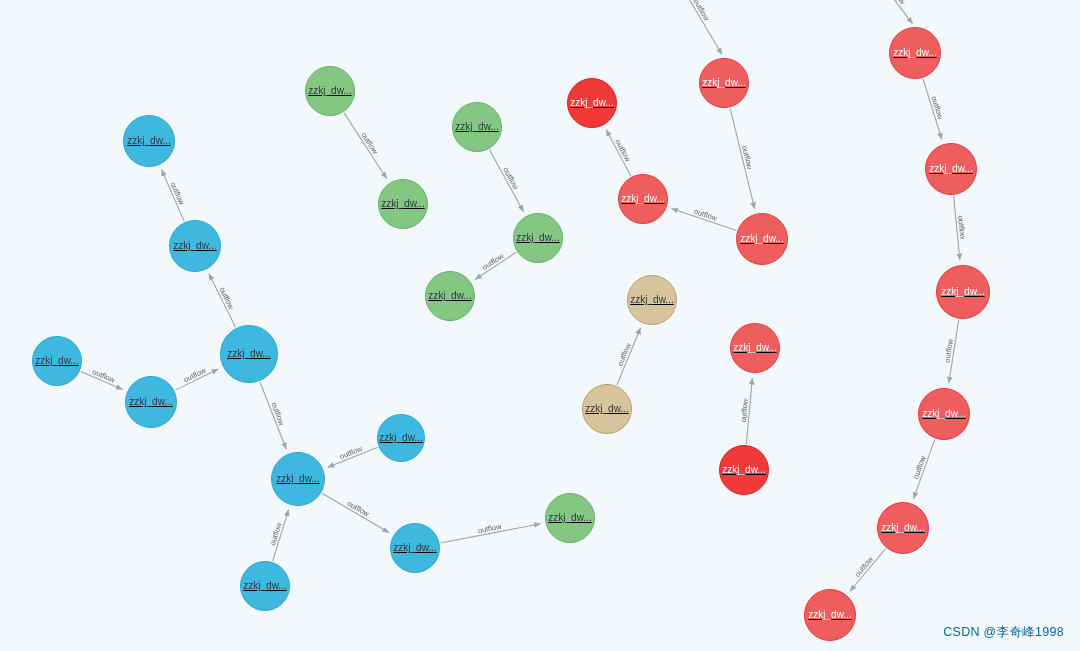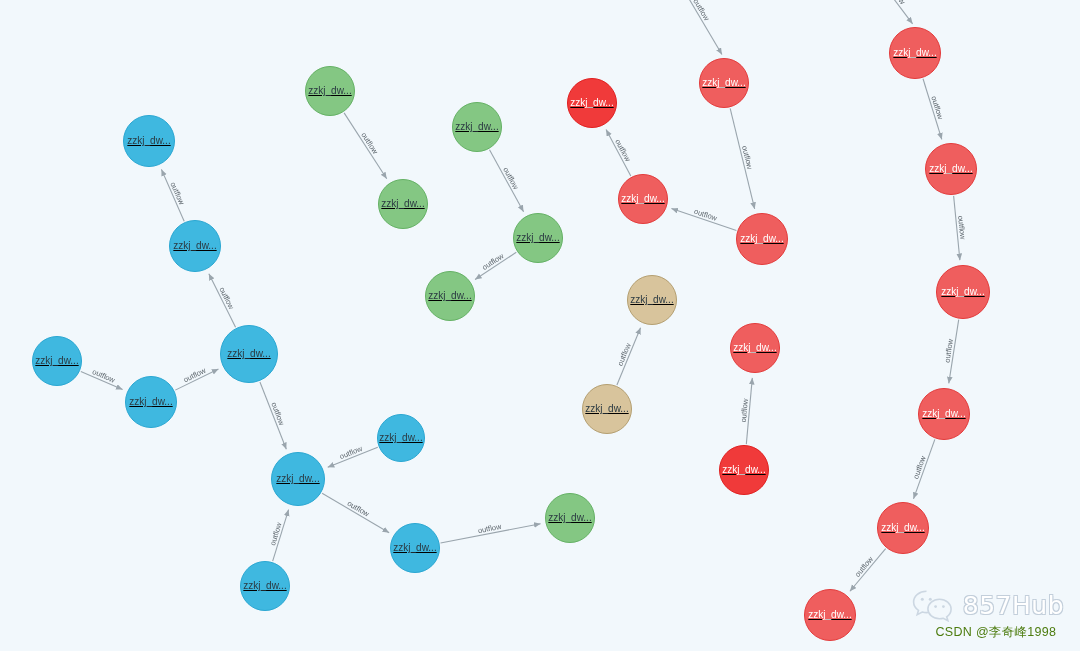--- a/index.html
+++ b/index.html
@@ -79,21 +79,21 @@
     color: #ffffff;
     letter-spacing: 0.5px;
     text-shadow:
       -1px -1px 0 #c3cfdb, 1px -1px 0 #c3cfdb,
       -1px  1px 0 #c3cfdb, 1px  1px 0 #c3cfdb;
   }
   .wm-sub {
     margin-top: 2px;
     font-family: "Liberation Sans", sans-serif;
     font-size: 12.5px;
-    color: #4d7c0f;
+    color: #0369a1;
     letter-spacing: 0.3px;
     margin-left: 17px;
   }
 </style>
 </head>
 <body>
 
 <div id="canvas">
 
   <svg id="edge-layer">
@@ -238,32 +238,16 @@
       </div>
       <div class="node" style="left: 627px; top: 275px; width: 50px; height: 50px; background: rgb(216, 196, 156); border: 1.5px solid rgb(180, 159, 113);">
         <span class="node-label" style="color: rgb(43, 58, 66);">zzkj_dw...</span>
       </div>
       <div class="node" style="left: 582px; top: 384px; width: 50px; height: 50px; background: rgb(216, 196, 156); border: 1.5px solid rgb(180, 159, 113);">
         <span class="node-label" style="color: rgb(43, 58, 66);">zzkj_dw...</span>
       </div>
     </div>
 
   <div class="wm">
-    <div class="wm-top">
-      <svg width="44" height="34" viewBox="0 0 44 34">
-        <g fill="none" stroke="#ccd7e2" stroke-width="1.6">
-          <path d="M15.5 3.2C8.3 3.2 2.6 8 2.6 13.9c0 3.4 1.9 6.4 4.9 8.4L6.2 26.6l5-2.6
-                   c1.4.4 2.8.6 4.3.6.5 0 1 0 1.5-.1"></path>
-          <path d="M28.5 11.2c-6.4 0-11.6 4.4-11.6 9.8 0 5.4 5.2 9.8 11.6 9.8
-                   1.3 0 2.6-.2 3.8-.5l4.6 2.4-1.2-3.9c2.7-1.8 4.4-4.6 4.4-7.8
-                   0-5.4-5.2-9.8-11.6-9.8z"></path>
-        </g>
-        <circle cx="11.3" cy="11.2" r="1.5" fill="#ccd7e2"></circle>
-        <circle cx="19.3" cy="11.2" r="1.5" fill="#ccd7e2"></circle>
-        <circle cx="24.6" cy="18.6" r="1.4" fill="#ccd7e2"></circle>
-        <circle cx="32.4" cy="18.6" r="1.4" fill="#ccd7e2"></circle>
-      </svg>
-      <div class="wm-brand">857Hub</div>
-    </div>
     <div class="wm-sub">CSDN @李奇峰1998</div>
   </div>
 
 </div>
 
 </body></html>

